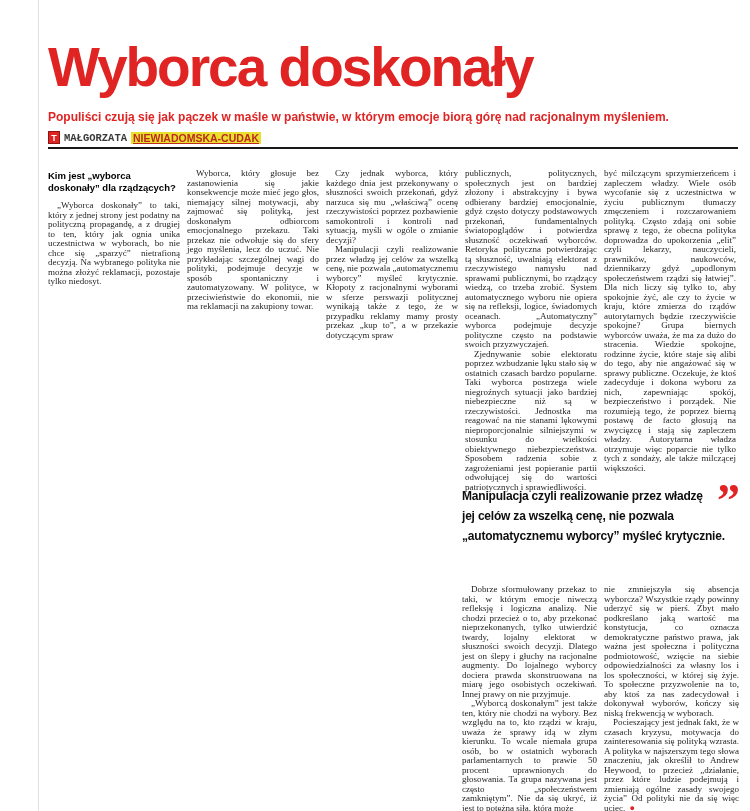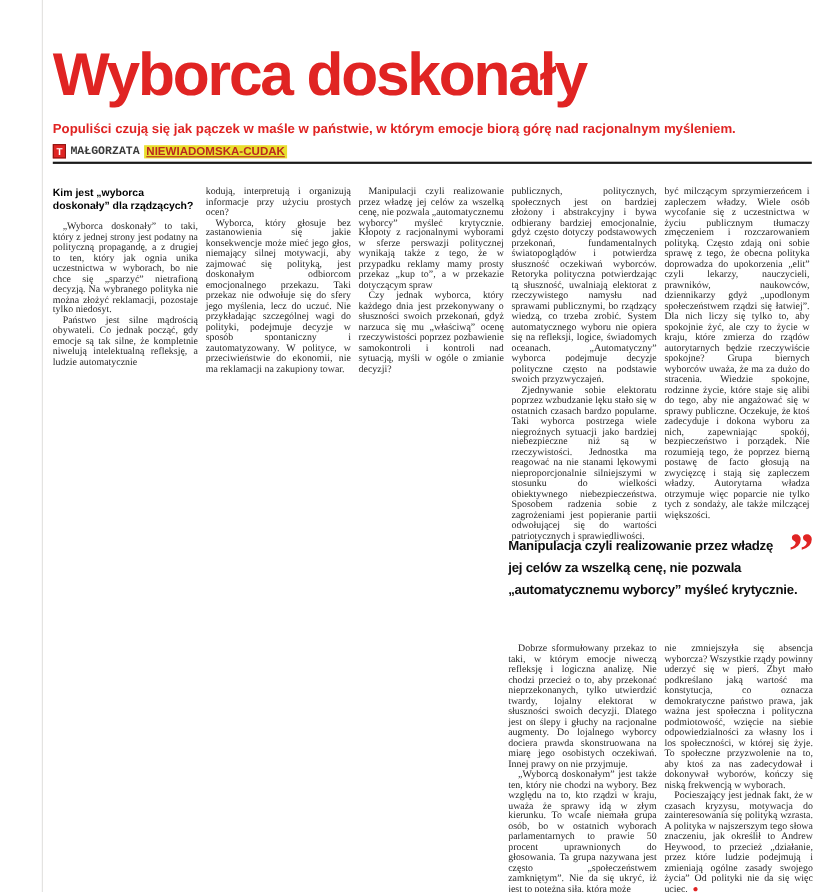--- a/index.html
+++ b/index.html
@@ -87,33 +87,31 @@
     <span class="byline-last">NIEWIADOMSKA-CUDAK</span>
   </div>
 
   <div class="rule"></div>
 
   <div class="cols-top">
     <div class="col">
       <h3 class="col-heading">Kim jest „wyborca doskonały” dla rządzących?</h3>
       <div>
           <p class="para">„Wyborca doskonały” to taki, który z jednej strony jest podatny na polityczną propagandę, a z drugiej to ten, który jak ognia unika uczestnictwa w wyborach, bo nie chce się „sparzyć” nietrafioną decyzją. Na wybranego polityka nie można złożyć reklamacji, pozostaje tylko niedosyt.</p>
-          <p class="para">Państwo jest silne mądrością obywateli. Co jednak począć, gdy emocje są tak silne, że kompletnie niwelują intelektualną refleksję, a ludzie automatycznie</p>
         </div>
     </div>
     <div class="col">
       <div>
-          <p class="para no-indent">kodują, interpretują i organizują informacje przy użyciu prostych ocen?</p>
           <p class="para">Wyborca, który głosuje bez zastanowienia się jakie konsekwencje może mieć jego głos, niemający silnej motywacji, aby zajmować się polityką, jest doskonałym odbiorcom emocjonalnego przekazu. Taki przekaz nie odwołuje się do sfery jego myślenia, lecz do uczuć. Nie przykładając szczególnej wagi do polityki, podejmuje decyzje w sposób spontaniczny i zautomatyzowany. W polityce, w przeciwieństwie do ekonomii, nie ma reklamacji na zakupiony towar.</p>
         </div>
     </div>
     <div class="col">
       <div>
+          <p class="para">Czy jednak wyborca, który każdego dnia jest przekonywany o słuszności swoich przekonań, gdyż narzuca się mu „właściwą” ocenę rzeczywistości poprzez pozbawienie samokontroli i kontroli nad sytuacją, myśli w ogóle o zmianie decyzji?</p>
           <p class="para">Manipulacji czyli realizowanie przez władzę jej celów za wszelką cenę, nie pozwala „automatycznemu wyborcy” myśleć krytycznie. Kłopoty z racjonalnymi wyborami w sferze perswazji politycznej wynikają także z tego, że w przypadku reklamy mamy prosty przekaz „kup to”, a w przekazie dotyczącym spraw</p>
-          <p class="para">Czy jednak wyborca, który każdego dnia jest przekonywany o słuszności swoich przekonań, gdyż narzuca się mu „właściwą” ocenę rzeczywistości poprzez pozbawienie samokontroli i kontroli nad sytuacją, myśli w ogóle o zmianie decyzji?</p>
         </div>
     </div>
     <div class="col">
       <div>
           <p class="para no-indent">publicznych, politycznych, społecznych jest on bardziej złożony i abstrakcyjny i bywa odbierany bardziej emocjonalnie, gdyż często dotyczy podstawowych przekonań, fundamentalnych światopoglądów i potwierdza słuszność oczekiwań wyborców. Retoryka polityczna potwierdzając tą słuszność, uwalniają elektorat z rzeczywistego namysłu nad sprawami publicznymi, bo rządzący wiedzą, co trzeba zrobić. System automatycznego wyboru nie opiera się na refleksji, logice, świadomych oceanach. „Automatyczny” wyborca podejmuje decyzje polityczne często na podstawie swoich przyzwyczajeń.</p>
           <p class="para">Zjednywanie sobie elektoratu poprzez wzbudzanie lęku stało się w ostatnich czasach bardzo popularne. Taki wyborca postrzega wiele niegroźnych sytuacji jako bardziej niebezpieczne niż są w rzeczywistości. Jednostka ma reagować na nie stanami lękowymi nieproporcjonalnie silniejszymi w stosunku do wielkości obiektywnego niebezpieczeństwa. Sposobem radzenia sobie z zagrożeniami jest popieranie partii odwołującej się do wartości patriotycznych i sprawiedliwości.</p>
         </div>
     </div>
     <div class="col">
       <div>

